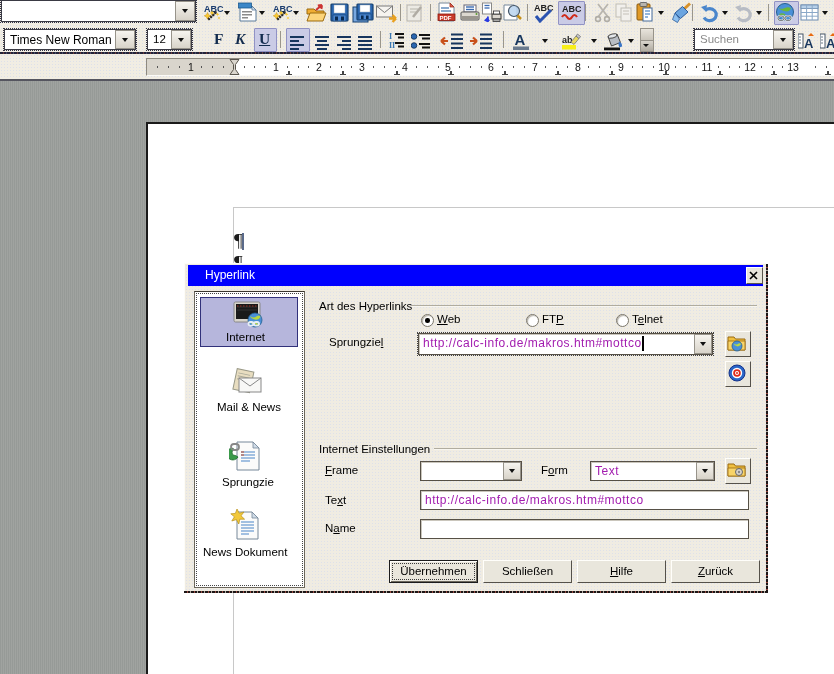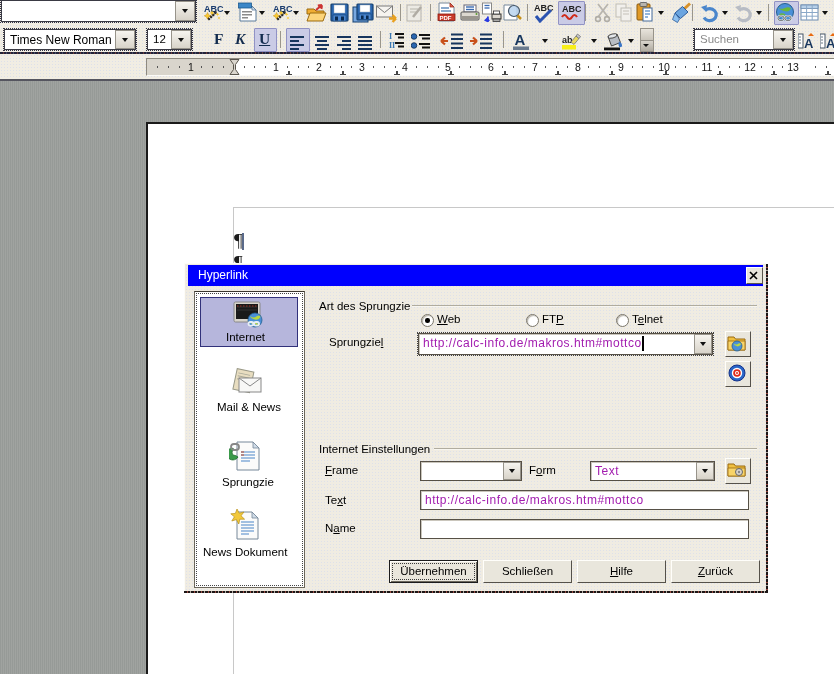--- a/index.html
+++ b/index.html
@@ -26,21 +26,21 @@
 .bndH{position:absolute;background:#c8c8c8;height:1px;}
 .bndV{position:absolute;background:#c8c8c8;width:1px;}
 #linktext{position:absolute;left:232px;top:209px;font-family:"Liberation Serif",serif;font-size:18px;color:#94281a;letter-spacing:0.32px;white-space:pre;}
 #linktext u{text-decoration:underline;}
 #pilcrow2{position:absolute;left:234px;top:230px;font-family:"Liberation Serif",serif;font-size:19px;color:#1c1c1c;}
 #pilcrow3{position:absolute;left:234px;top:252px;font-family:"Liberation Serif",serif;font-size:19px;color:#1c1c1c;}
 #caret{position:absolute;left:242px;top:233px;width:1.5px;height:17px;background:#5a6a8a;}
 #dlg{position:absolute;left:184px;top:263px;width:581px;height:327px;background-color:#f0ece2;background-image:radial-gradient(#dee1ea 0.8px,transparent 1px);background-size:3px 3px;border-top:1px solid #fdfcf8;border-left:1px solid #fdfcf8;}
 #dlgR{position:absolute;right:-2px;top:0;width:2px;height:329px;background:repeating-linear-gradient(180deg,#1c1616 0 3px,#9a4a40 3px 4px,#1c1616 4px 6px,#b0a8a0 6px 7px);}
 #dlgB{position:absolute;left:-1px;bottom:-2px;width:584px;height:2px;background:repeating-linear-gradient(90deg,#1c1616 0 3px,#9a4a40 3px 4px,#1c1616 4px 6px,#b0a8a0 6px 7px);}
-#dtitle{position:absolute;left:3px;top:1px;width:575px;height:21px;background:#0000FE;color:#fff;font-size:12px;line-height:20px;padding-left:10px;box-sizing:border-box;}
+#dtitle{position:absolute;left:3px;top:1px;width:575px;height:21px;background:#0000FE;color:#fff;font-size:12px;line-height:20px;padding-left:17px;box-sizing:border-box;}
 #dclose{position:absolute;left:561px;top:3px;width:15px;height:15px;background:#E7E4DA;border:1px solid;border-color:#fff #5a564c #5a564c #fff;}
 .lbl{position:absolute;font-size:11.5px;color:#000;white-space:pre;}
 .gline{position:absolute;height:1px;background:#b0ac9f;border-bottom:1px solid #f8f6f0;}
 .fld{position:absolute;background:#fff;border:1px solid #565046;box-shadow:inset 1px 1px 0 #cac6bc;}
 .ftext{position:absolute;left:4px;top:2px;font-size:12px;color:#a21caf;white-space:pre;letter-spacing:0.5px;}
 .dbtn{position:absolute;width:24px;height:24px;background:#E9E6DC;border:1px solid;border-color:#fffefa #55514a #55514a #fffefa;}
 .radio{position:absolute;width:11px;height:11px;border-radius:50%;background:#fff;border:1px solid #7a766c;box-shadow:inset 1px 1px 1px #b8b4aa;}
 .btn{position:absolute;width:89px;height:23px;background:#E9E6DC;border:1px solid;border-color:#fffefa #55514a #55514a #fffefa;font-size:11.5px;text-align:center;line-height:21px;color:#000;box-sizing:border-box;}
 u{text-decoration:underline;}
 </style></head><body>
@@ -460,21 +460,21 @@
 <rect x="2" y="4" width="8" height="6" rx="3" fill="none" stroke="#888" stroke-width="1.8"></rect>
       </svg>
 <div class="lbl" style="left:37px;top:212px;">Sprungzie</div>
 <svg class="abs" style="left:44px;top:244px" width="34" height="34" viewBox="0 0 34 34">
         <path d="M8 4 h15 l6 6 v21 h-21z" fill="#fbfbfa" stroke="#789" stroke-width="1"></path>
 <path d="M23 4 l6 6 h-6z" fill="#d0dce8" stroke="#789" stroke-width="0.8"></path>
 <path d="M12 14 h13 M12 17 h13 M12 20 h13 M12 23 h13 M12 26 h8" stroke="#4a86c8" stroke-width="1.2"></path>
 <path d="M8 1 l2.2 4.2 L15 4 l-3 3.8 3.6 3.4 -4.8 0 -1 4.8 -2.4-4.4 -4.6 1.4 2.6-4.2 -3.6-3 4.6-0.4z" fill="#f2c83a" stroke="#b8901a" stroke-width="0.7"></path>
       </svg>
 <div class="lbl" style="left:18px;top:282px;">News Dokument</div>
-<div class="lbl" style="left:134px;top:36px;">Art des Sprungzie</div>
+<div class="lbl" style="left:134px;top:36px;">Art des Hyperlinks</div>
 <div class="gline" style="left:227px;top:41px;width:345px;"></div>
 <div class="radio" style="left:236px;top:50px;"></div>
 <div class="abs" style="left:240px;top:54px;width:4.5px;height:4.5px;border-radius:50%;background:#000;"></div>
 <div class="lbl" style="left:252px;top:49px;"><u>W</u>eb</div>
 <div class="radio" style="left:341px;top:50px;"></div>
 <div class="lbl" style="left:357px;top:49px;">FT<u>P</u></div>
 <div class="radio" style="left:431px;top:50px;"></div>
 <div class="lbl" style="left:447px;top:49px;">T<u>e</u>lnet</div>
 <div class="lbl" style="left:144px;top:72px;">Sprungzie<u>l</u></div>
 <div class="fld" style="left:233px;top:69px;width:293px;height:20px;outline:1px dotted #444;">
@@ -496,21 +496,21 @@
 <circle cx="9" cy="9" r="3.8" fill="#e02a1a"></circle>
 <circle cx="9" cy="9" r="2" fill="#fff"></circle>
 <circle cx="9" cy="9" r="1" fill="#e02a1a"></circle>
       </svg>
 <div class="lbl" style="left:134px;top:179px;">Internet Einstellungen</div>
 <div class="gline" style="left:249px;top:184px;width:323px;"></div>
 <div class="lbl" style="left:140px;top:200px;"><u>F</u>rame</div>
 <div class="fld" style="left:235px;top:197px;width:100px;height:18px;">
         <div class="cbtn" style="width:16px;"></div>
       </div>
-<div class="lbl" style="left:344px;top:200px;">F<u>o</u>rm</div>
+<div class="lbl" style="left:356px;top:200px;">F<u>o</u>rm</div>
 <div class="fld" style="left:405px;top:197px;width:123px;height:18px;">
         <span class="ftext">Text</span>
         <div class="cbtn" style="width:16px;"></div>
       </div>
 <div class="dbtn" style="left:540px;top:194px;"></div>
 <svg class="abs" style="left:542px;top:197px" width="20" height="17" viewBox="0 0 20 17">
         <path d="M1 3 h6 l1.5 2 H18 v10 H1z" fill="#f0c040" stroke="#9a6a10" stroke-width="1"></path>
 <path d="M1 7 h17 v8 H1z" fill="#f8d468" stroke="#9a6a10" stroke-width="0.8"></path>
 <circle cx="12" cy="11" r="3.5" fill="#d8d4cc" stroke="#666" stroke-width="1"></circle>
 <circle cx="12" cy="11" r="1.2" fill="#888"></circle>

